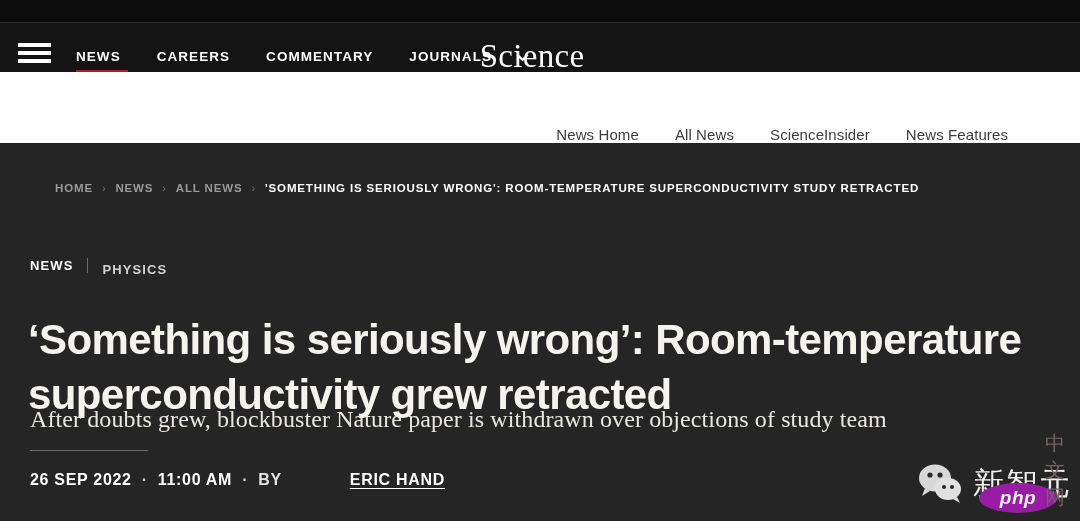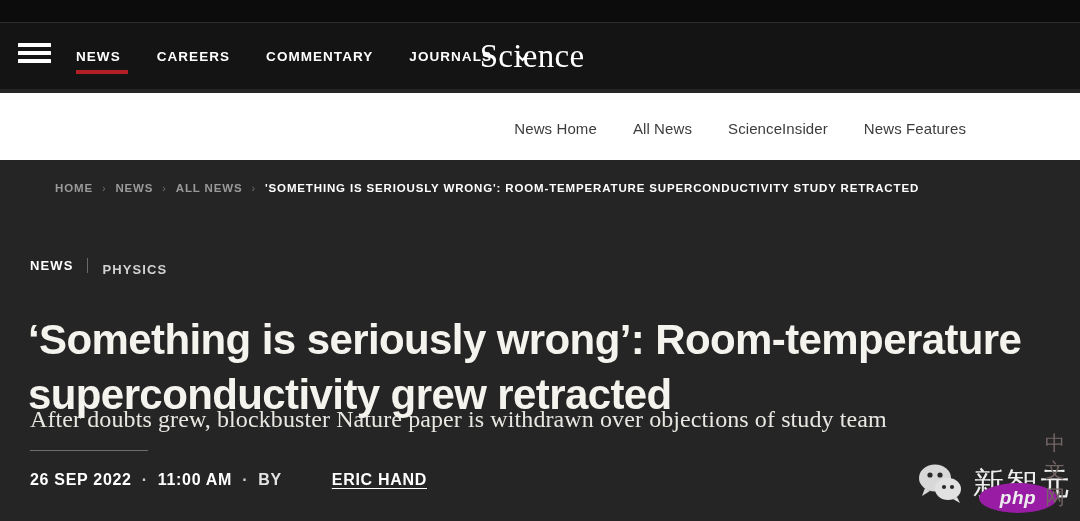--- a/index.html
+++ b/index.html
@@ -118,28 +118,28 @@
     color: #ffffff;
     font-size: 33px;
     letter-spacing: 0.3px;
     pointer-events: auto;
     cursor: pointer;
   }
 
   
   .subnav {
     position: absolute;
-    top: 93px; left: 0;
+    top: 72px; left: 0;
     width: 1080px;
     height: 71px;
     background: #ffffff;
     display: flex;
-    align-items: center;
+    align-items: flex-end;
     justify-content: flex-end;
-    padding-right: 114px;
+    padding-right: 72px;
     box-sizing: border-box;
   }
   .subnav-item {
     color: #3c3c3c;
     font-size: 15px;
     letter-spacing: 0.1px;
     padding: 0 18px;
     cursor: pointer;
     white-space: nowrap;
   }
@@ -249,21 +249,21 @@
     color: #cfcfcf;
   }
   .byline .by {
     color: #e3e3e3;
     font-weight: bold;
   }
   .byline .author {
     color: #ffffff;
     text-decoration: underline;
     text-underline-offset: 3px;
-    margin-left: 6px;
+    margin-left: 24px;
     cursor: pointer;
     padding-left: 44px;
   }
 
   
   .watermark {
     position: absolute;
     right: 8px;
     bottom: 6px;
     display: flex;

